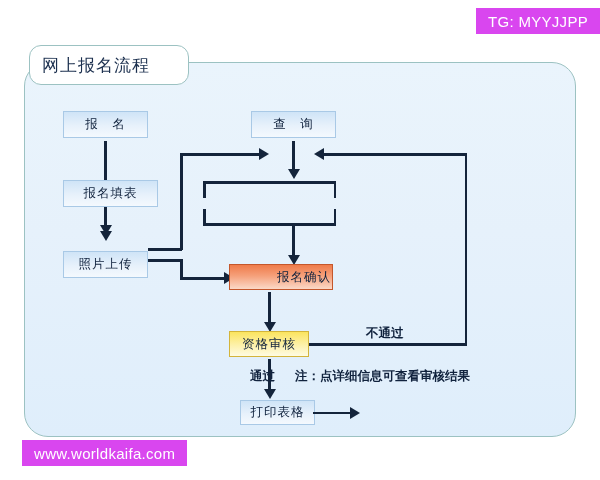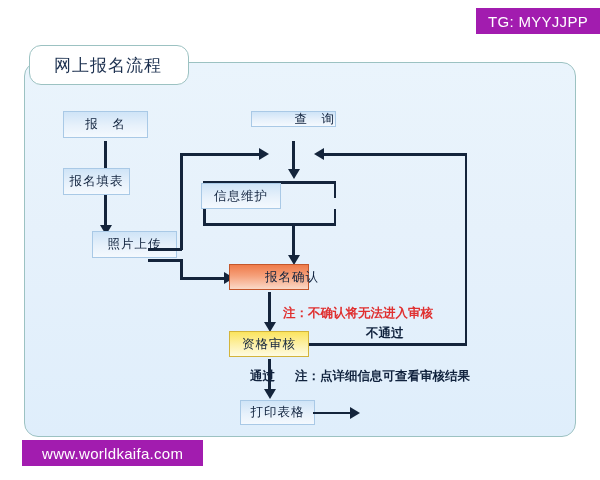--- a/index.html
+++ b/index.html
@@ -3,39 +3,39 @@
 <meta charset="utf-8">
 <style>
   html,body{margin:0;padding:0;}
   body{
     width:600px;height:480px;overflow:hidden;position:relative;
     background:#ffffff;
     font-family:"Liberation Sans","DejaVu Sans",sans-serif;
   }
   
   .wm{
-    position:absolute;background:#a21caf;color:#ffffff;
+    position:absolute;background:#d946ef;color:#ffffff;
     font-size:15px;letter-spacing:.3px;
     display:flex;align-items:center;justify-content:center;
   }
   #wm-top{right:0;top:8px;height:26px;padding:0 12px;}
-  #wm-bottom{left:22px;bottom:14px;height:26px;padding:0 20px;}
+  #wm-bottom{left:22px;bottom:14px;height:26px;padding:0 12px;}
 
   
   #panel{
     position:absolute;left:24px;top:62px;width:552px;height:375px;
-    border:1.5px solid #9cc2c2;border-radius:14px;
+    border:1.5px solid #9cc2c2;border-radius:24px;
     background:linear-gradient(180deg,#eaf4fc 0%,#e6f1fb 45%,#dfeefb 100%);
     box-sizing:border-box;
   }
   
   #panel-title{
     position:absolute;left:29px;top:45px;width:160px;height:40px;
     background:#ffffff;border:1.5px solid #9cc2c2;border-radius:12px;
-    display:flex;align-items:center;padding-left:24px;
+    display:flex;align-items:center;padding-left:12px;
     font-size:17px;color:#1b2f4e;letter-spacing:1px;
     box-sizing:border-box;
   }
 
   
   .node{
     position:absolute;box-sizing:border-box;
     display:flex;align-items:center;justify-content:center;
     font-size:12.5px;color:#10223d;letter-spacing:1px;
     white-space:pre;
@@ -74,73 +74,69 @@
 
 <div id="panel">
 
   <div class="node blue" style="left:38px;top:48px;width:85px;height:27px;">
     <span>报　名</span>
   </div>
 
   <div class="ln v" style="left:79px;top:78px;height:86px;"></div>
   <div class="arrow down" style="left:74.5px;top:162px;"></div>
 
-  <div class="node blue" style="left:38px;top:105px;width:67px;height:27px;">
+  <div class="node blue" style="left:38px;top:117px;width:95px;height:27px;">
     <span>报名填表</span>
   </div>
 
   <div class="ln v" style="left:79px;top:145px;height:22px;"></div>
   <div class="ln v" style="left:79px;top:145px;height:25px;"></div>
   <div class="arrow down" style="left:74.5px;top:168px;"></div>
 
-  <div class="node blue" style="left:38px;top:168px;width:85px;height:27px;margin-left:29px;">
+  <div class="node blue" style="left:38px;top:188px;width:85px;height:27px;">
     <span>照片上传</span>
   </div>
 
   <div class="ln h" style="left:123px;top:185px;width:34px;"></div>
   <div class="ln v" style="left:155px;top:90px;height:97px;"></div>
   <div class="ln h" style="left:155px;top:90px;width:83px;"></div>
   <div class="arrow right" style="left:234px;top:85px;"></div>
 
   <div class="ln h" style="left:123px;top:196px;width:34px;"></div>
   <div class="ln v" style="left:155px;top:196px;height:20px;"></div>
   <div class="ln h" style="left:155px;top:214px;width:48px;"></div>
   <div class="arrow right" style="left:199px;top:209px;"></div>
 
-  <div class="node blue" style="left:226px;top:48px;width:85px;height:16px;justify-content:flex-end;">
+  <div class="node blue" style="left:226px;top:48px;width:85px;height:27px;">
     <span>查　询</span>
   </div>
 
   <div class="ln v" style="left:267px;top:78px;height:32px;"></div>
   <div class="arrow down" style="left:262.5px;top:106px;"></div>
 
   <div class="ln h" style="left:178px;top:118px;width:133px;"></div>
   <div class="ln v" style="left:178px;top:118px;height:17px;"></div>
   <div class="ln v" style="left:308.5px;top:118px;height:17px;"></div>
 
-  <div class="node blue" style="left:176px;top:120px;width:80px;height:26px;">
-    <span>信息维护</span>
-  </div>
 
 
   <div class="ln v" style="left:178px;top:146px;height:16px;"></div>
   <div class="ln v" style="left:308.5px;top:146px;height:16px;"></div>
   <div class="ln h" style="left:178px;top:160px;width:133px;"></div>
 
   <div class="ln v" style="left:267px;top:160px;height:36px;"></div>
   <div class="arrow down" style="left:262.5px;top:192px;"></div>
 
-  <div class="node orange" style="left:204px;top:201px;width:80px;height:26px;padding-left:46px;">
+  <div class="node orange" style="left:204px;top:201px;width:104px;height:26px;padding-left:46px;">
     <span>报名确认</span>
   </div>
 
   <div class="ln v" style="left:243px;top:229px;height:34px;"></div>
   <div class="arrow down" style="left:238.5px;top:259px;"></div>
 
-  <div class="note red" style="left:258px;top:242px;">注：不确认将无法进入审核</div>
 
   <div class="node yellow" style="left:204px;top:268px;width:80px;height:26px;">
     <span>资格审核</span>
   </div>
 
   <div class="ln h" style="left:284px;top:280px;width:158px;"></div>
   <div class="ln v" style="left:439.5px;top:90px;height:192px;"></div>
   <div class="ln h" style="left:299px;top:90px;width:141px;"></div>
   <div class="arrow left" style="left:289px;top:85px;"></div>
 

